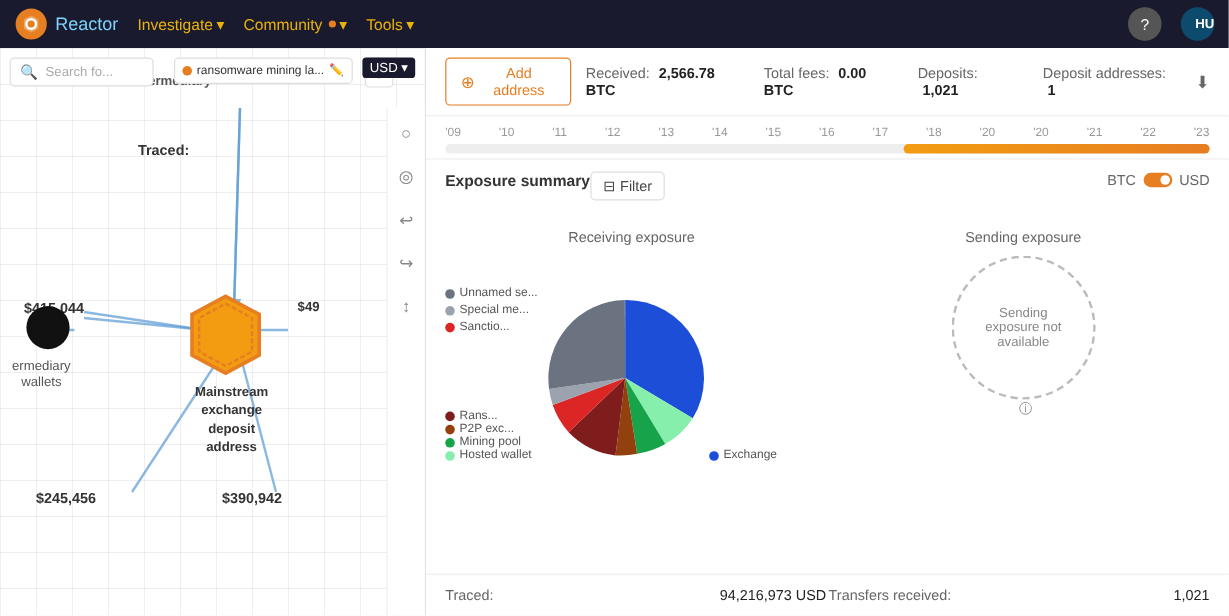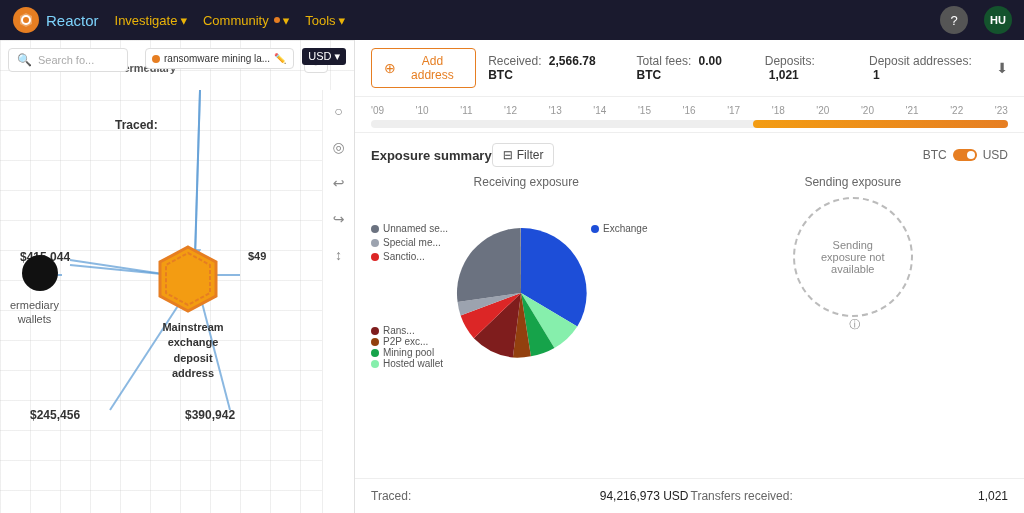--- a/index.html
+++ b/index.html
@@ -10,21 +10,21 @@
       display: flex; align-items: center; height: 40px;
       background: #1a1a2e; color: #fff; padding: 0 12px; gap: 16px;
       position: relative; z-index: 100;
     }
     .logo { display: flex; align-items: center; gap: 6px; font-weight: 400; font-size: 15px; color: #7dd3fc; }
     .logo-icon { width: 28px; height: 28px; }
     .nav-item { display: flex; align-items: center; gap: 3px; color: #eab308; font-size: 13px; cursor: pointer; }
     .nav-dot { width: 6px; height: 6px; background: #e67e22; border-radius: 50%; margin-left: 2px; }
     .nav-spacer { flex: 1; }
     .nav-icon-btn { width: 28px; height: 28px; border-radius: 50%; background: #555; display: flex; align-items: center; justify-content: center; color: #fff; cursor: pointer; font-size: 13px; }
-    .avatar { width: 28px; height: 28px; border-radius: 50%; background: #14532d; display: flex; align-items: center; justify-content: center; color: #fff; font-size: 11px; font-weight: 700; }
+    .avatar { width: 28px; height: 28px; border-radius: 50%; background: #0c4a6e; display: flex; align-items: center; justify-content: flex-end; color: #fff; font-size: 11px; font-weight: 700; }
 
     
     .main-layout { display: flex; height: calc(513px - 40px); }
 
     
     .left-panel {
       width: 355px; min-width: 355px;
       background: #fff;
       border-right: 1px solid #e0e0e0;
       position: relative;
@@ -112,21 +112,21 @@
       display: flex; justify-content: space-between;
       font-size: 10px; color: #999; margin-bottom: 2px;
     }
 
     
     .exposure-area {
       flex: 1; overflow-y: auto;
       padding: 10px 16px;
     }
     .exposure-header {
-      display: flex; align-items: center; justify-content: space-between; margin-bottom: 8px;
+      display: flex; align-items: flex-start; justify-content: space-between; margin-bottom: 24px;
     }
     .exposure-title { font-size: 13px; font-weight: 600; color: #333; }
     .filter-btn {
       display: flex; align-items: center; gap: 4px;
       border: 1px solid #ddd; background: #fff;
       border-radius: 4px; padding: 4px 10px; font-size: 12px; cursor: pointer; color: #444;
     }
     .btc-usd-toggle {
       display: flex; align-items: center; gap: 6px; font-size: 12px; color: #666;
     }
@@ -134,21 +134,21 @@
     .toggle-dot::after { content:''; position:absolute; right:2px; top:2px; width:8px; height:8px; background:#fff; border-radius:50%; }
 
     .charts-row {
       display: flex; gap: 16px; align-items: flex-start;
     }
     .chart-container { flex: 1; }
     .chart-title { font-size: 12px; color: #666; text-align: center; margin-bottom: 8px; }
 
     
     .pie-wrapper {
-      position: relative; display: flex; align-items: flex-start;  margin-top: 34px;
+      position: relative; display: flex; align-items: flex-end;  margin-top: 34px;
     }
     .pie-labels {
       display: flex; flex-direction: column; gap: 3px; font-size: 10px; color: #555;
       min-width: 80px;
     }
     .pie-label-item { display: flex; align-items: center; gap: 4px; }
     .label-dot { width: 8px; height: 8px; border-radius: 50%; flex-shrink: 0; }
 
     .right-labels { min-width: 70px; }
 

